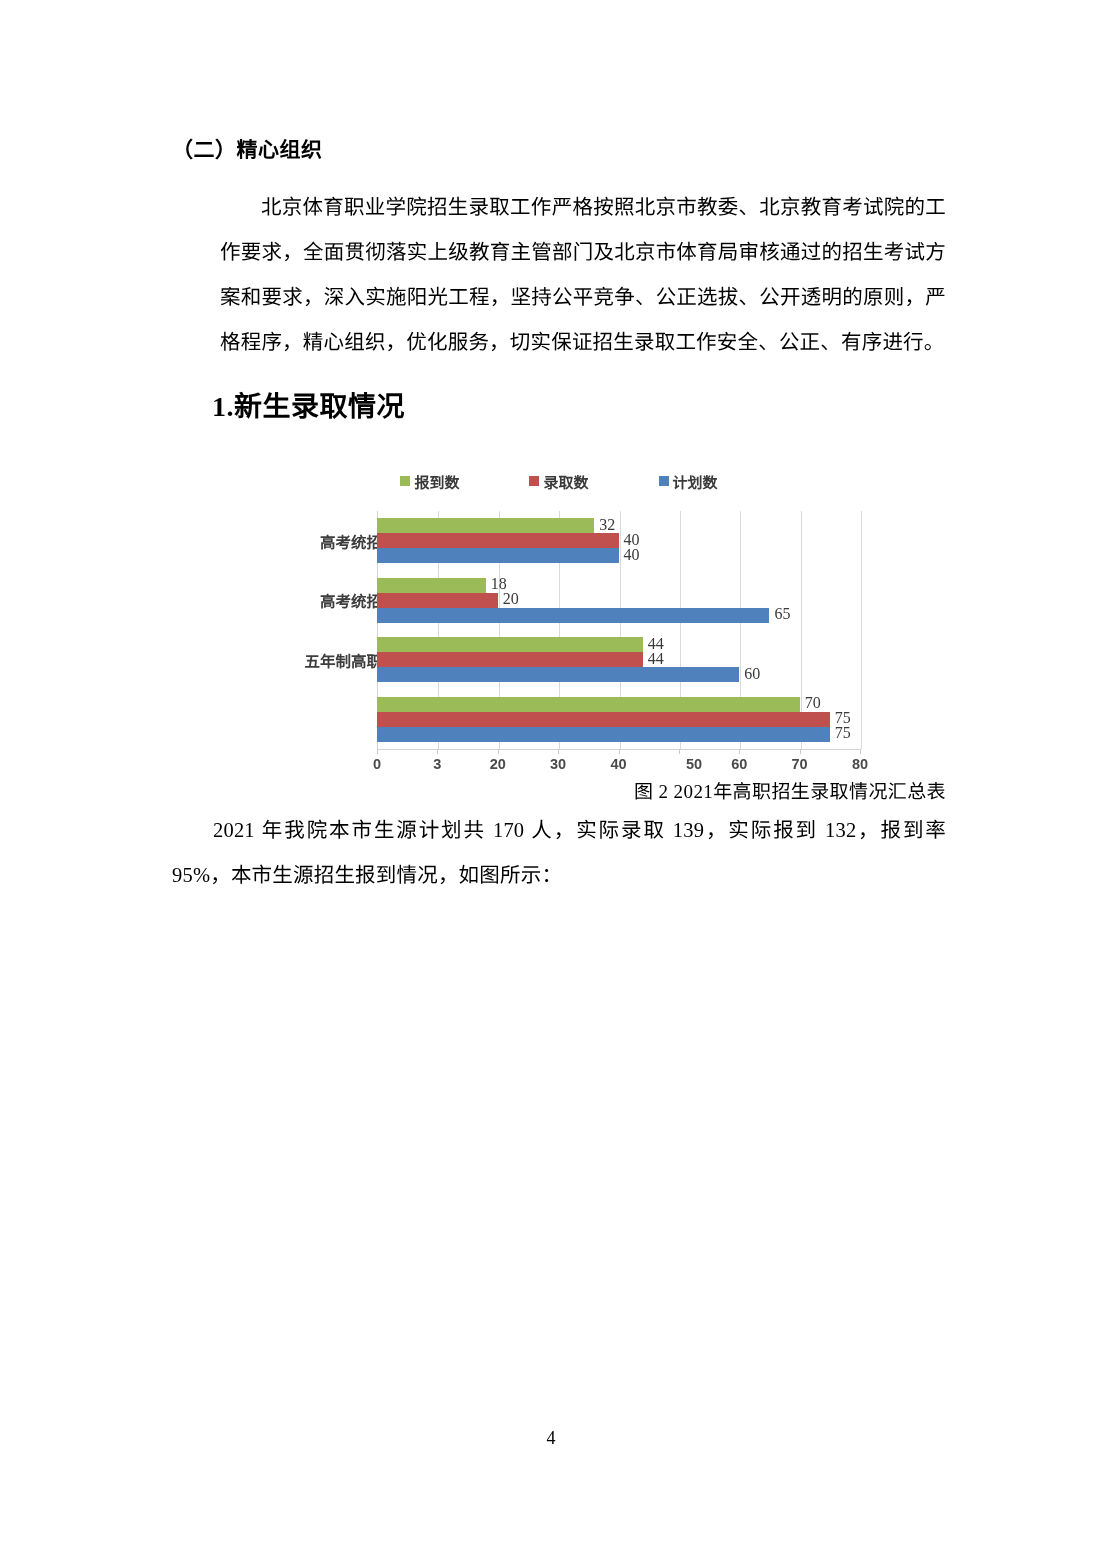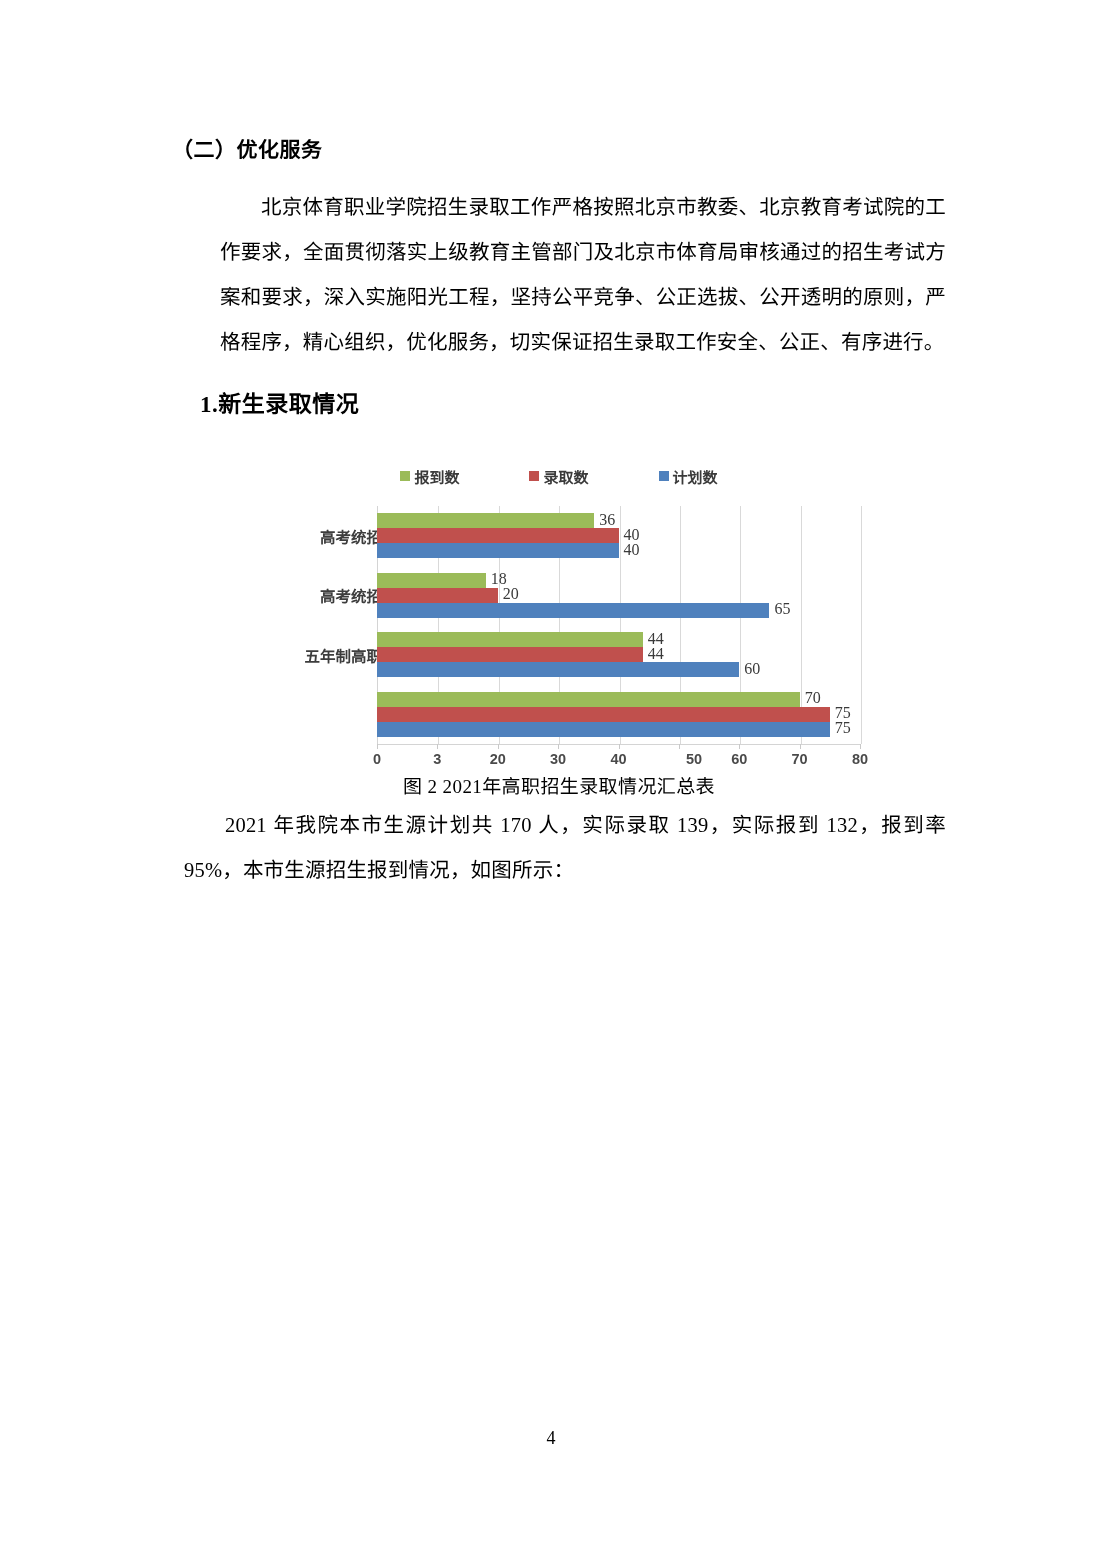--- a/index.html
+++ b/index.html
@@ -33,24 +33,24 @@
   
   .h-section {
     font-size: 21px;
     font-weight: bold;
     line-height: 1.0;
     margin: 0;
     padding: 0;
     letter-spacing: 0.5px;
   }
   .h-sub {
-    font-size: 23px;
+    font-size: 28px;
     font-weight: bold;
     line-height: 1.0;
-    margin: 0;
+    margin: 12px;
     padding: 0;
     padding-left: 28px;
     letter-spacing: 0.5px;
   }
 
   
   .para {
     font-size: 20.5px;
     line-height: 45px;
     text-align: justify;
@@ -59,21 +59,21 @@
     text-indent: 2em;
     letter-spacing: 0.2px;
   }
   .para.noindent {
     text-indent: 0;
   }
 
   
   .fig-caption {
     font-size: 19px;
-    text-align: center;
+    text-align: right;
     line-height: 1.2;
     margin: 0;
     letter-spacing: 0.4px;
   }
 
   
   .chart-wrap {
     position: relative;
     width: 774px;
     height: 320px;
@@ -188,21 +188,21 @@
     font-size: 18px;
     font-family: "Liberation Serif", serif;
   }
 </style>
 </head>
 <body>
 
 <div class="page">
   <div class="content">
 
-    <h2 class="h-section" style="margin-top:140px;">（二）优化服务</h2>
+    <h2 class="h-section" style="margin-top:140px;">（二）精心组织</h2>
 
     <p class="para" style="margin-top:24px;margin-left:48px;">北京体育职业学院招生录取工作严格按照北京市教委、北京教育考试院的工作要求，全面贯彻落实上级教育主管部门及北京市体育局审核通过的招生考试方案和要求，深入实施阳光工程，坚持公平竞争、公正选拔、公开透明的原则，严格程序，精心组织，优化服务，切实保证招生录取工作安全、公正、有序进行。</p>
 
 
     <h3 class="h-sub" style="margin-top:28px;">1.新生录取情况</h3>
 
 
     <div class="chart-wrap" style="margin-top:34px;">
       <div class="chart">
 
@@ -249,21 +249,21 @@
             <div class="xlabel" style="left: 567.25px;">60</div>
             <div class="tick" style="left: 627.625px;"></div>
             <div class="xlabel" style="left: 627.625px;">70</div>
             <div class="tick" style="left: 688px;"></div>
             <div class="xlabel" style="left: 688px;">80</div>
           </div>
         <div id="bars-layer">
             <div class="cat-group">
               <div class="cat-label" style="top: 74.75px;">高考统招（外省）</div>
               <div class="bar" style="left: 205px; top: 63.25px; width: 217.35px; background: rgb(155, 187, 89);"></div>
-              <div class="bar-value" style="left: 427.35px; top: 60.75px;">36</div>
+              <div class="bar-value" style="left: 427.35px; top: 60.75px;">32</div>
               <div class="bar" style="left: 205px; top: 78.25px; width: 241.5px; background: rgb(192, 80, 77);"></div>
               <div class="bar-value" style="left: 451.5px; top: 75.75px;">40</div>
               <div class="bar" style="left: 205px; top: 93.25px; width: 241.5px; background: rgb(79, 129, 189);"></div>
               <div class="bar-value" style="left: 451.5px; top: 90.75px;">40</div>
             </div>
             <div class="cat-group">
               <div class="cat-label" style="top: 134.25px;">高考统招（北京）</div>
               <div class="bar" style="left: 205px; top: 122.75px; width: 108.675px; background: rgb(155, 187, 89);"></div>
               <div class="bar-value" style="left: 318.675px; top: 120.25px;">18</div>
               <div class="bar" style="left: 205px; top: 137.75px; width: 120.75px; background: rgb(192, 80, 77);"></div>
@@ -290,18 +290,18 @@
               <div class="bar-value" style="left: 662.812px; top: 269.25px;">75</div>
             </div>
           </div>
 
       </div>
     </div>
 
     <p class="fig-caption" style="margin-top:6px;">图 2 2021年高职招生录取情况汇总表</p>
 
 
-    <p class="para" style="margin-top:4px;margin-left:12px;">2021 年我院本市生源计划共 170 人，实际录取 139，实际报到 132，报到率 95%，本市生源招生报到情况，如图所示：</p>
+    <p class="para" style="margin-top:4px;">2021 年我院本市生源计划共 170 人，实际录取 139，实际报到 132，报到率 95%，本市生源招生报到情况，如图所示：</p>
 
   </div>
 
   <div class="page-number" style="top:1428px;">4</div>
 </div>
 
 </body></html>

